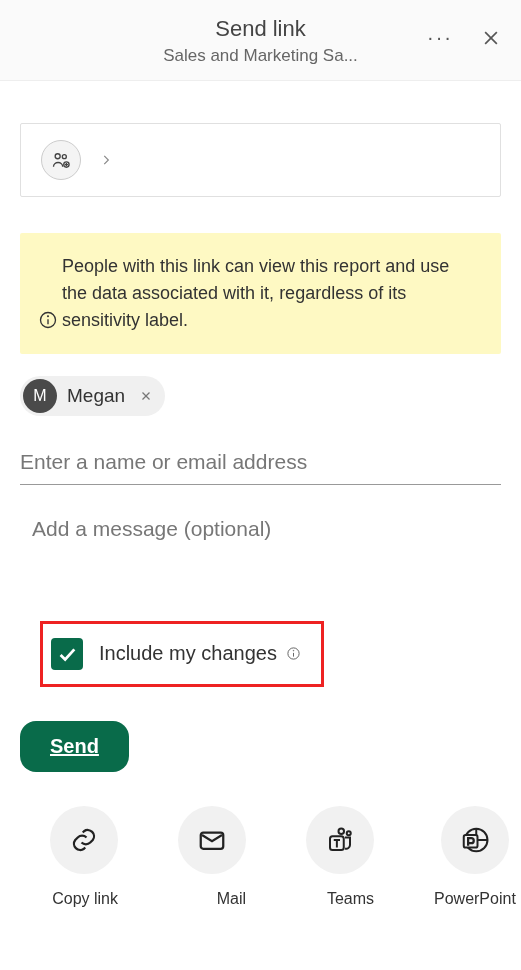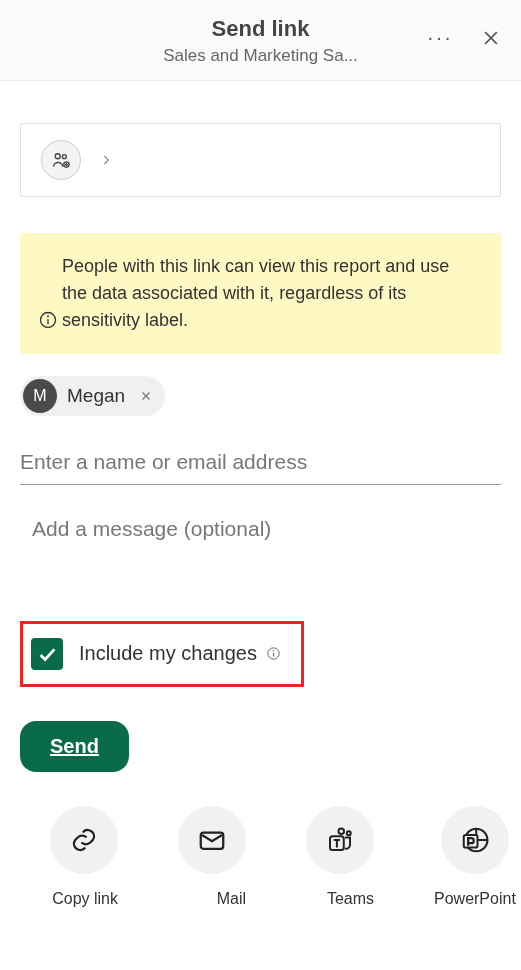--- a/index.html
+++ b/index.html
@@ -12,21 +12,21 @@
   }
   .header {
     background: #fafafa;
     border-bottom: 1px solid #eee;
     padding: 16px 20px 14px;
     position: relative;
     text-align: center;
   }
   .header-title {
     font-size: 22px;
-    font-weight: 700;
+    font-weight: 400;
     color: #444;
   }
   .header-subtitle {
     font-size: 17px;
     color: #666;
     margin-top: 4px;
   }
   .header-actions {
     position: absolute;
     right: 20px;
@@ -123,20 +123,21 @@
   .msg-input::placeholder { color:#777; }
 
   .include-row {
     display:inline-flex;
     align-items:center;
     gap: 16px;
     padding: 14px 20px 14px 8px;
     border: 3px solid #e22;
     margin-top: 12px;
     cursor:pointer;
+    margin-left:20px;
   }
   .checkbox {
     width: 32px; height:32px;
     background: #096b4a;
     border-radius: 4px;
     display:flex; align-items:center; justify-content:center;
   }
   .checkbox svg { width:22px; height:22px; color:#fff; stroke:#fff; }
   .include-label { font-size: 20px; color:#333; }
   .include-label .info-inline { color:#666; margin-left:4px; vertical-align:middle; display:inline-block;}

